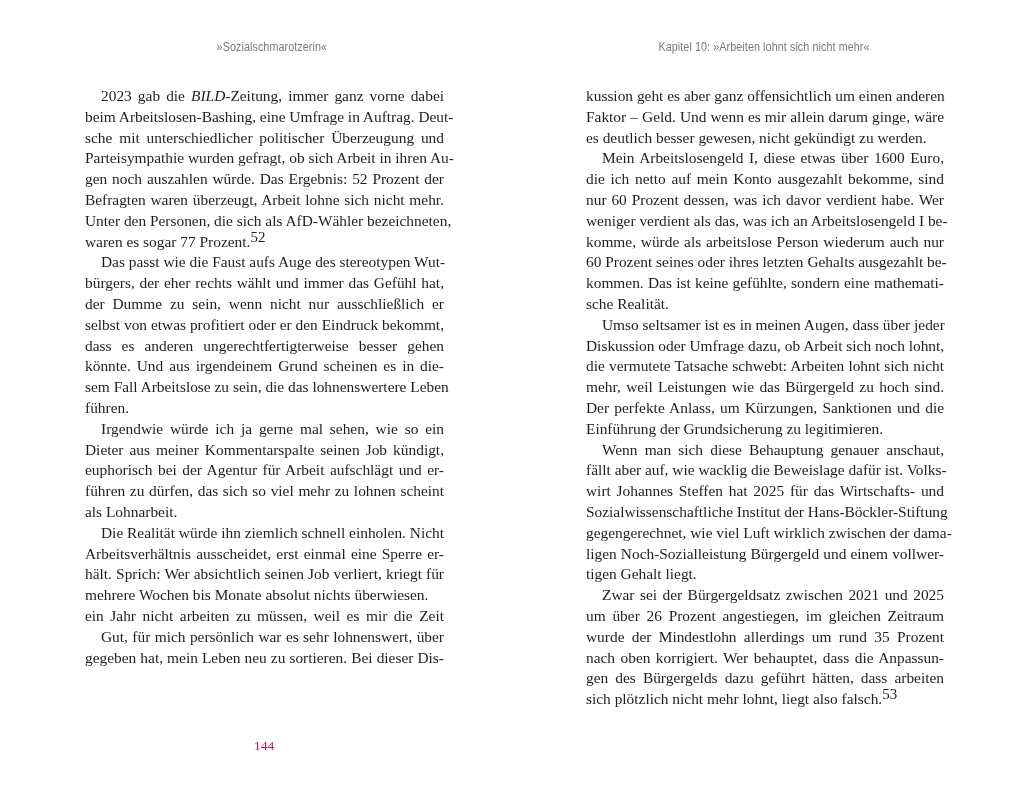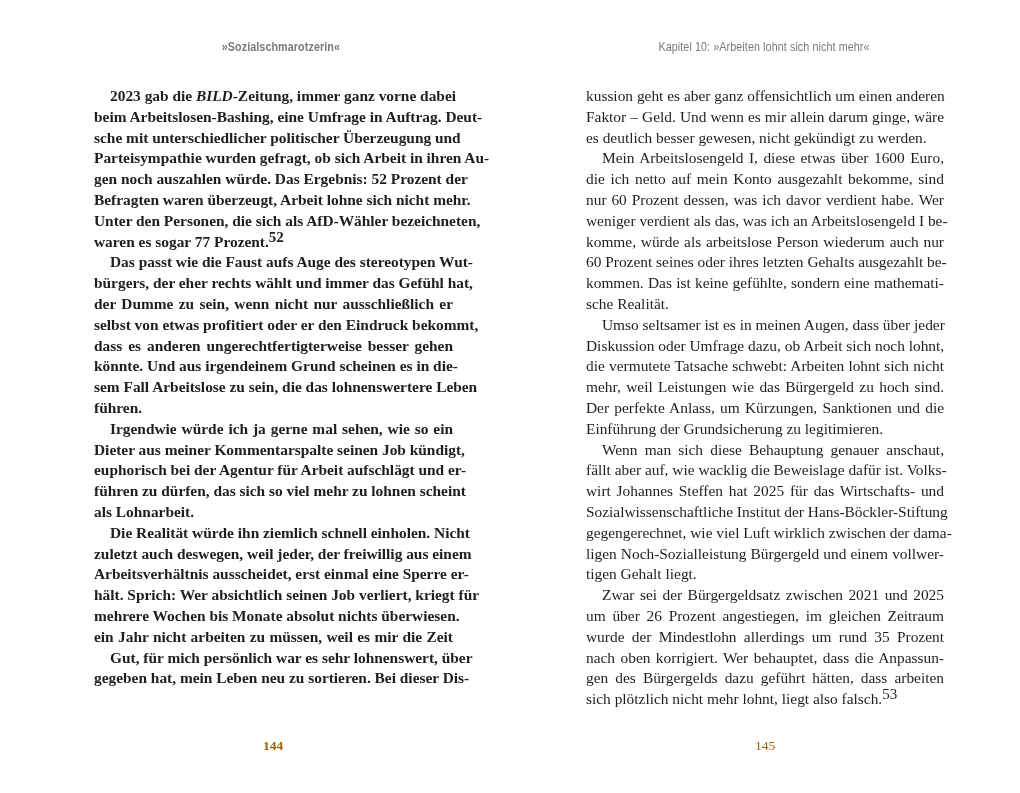--- a/index.html
+++ b/index.html
@@ -2,21 +2,21 @@
 <html><head>
   <meta charset="utf-8">
   <style>
     html, body { margin: 0; padding: 0; }
     body {
       width: 1020px; height: 793px; background: #ffffff; position: relative; overflow: hidden;
       font-family: "Liberation Serif", "DejaVu Serif", serif;
       color: #1e1e1e;
     }
     .page { position: absolute; top: 0; height: 793px; }
-    .page.left { left: 17px; width: 510px; font-weight: bold; }
+    .page.left { left: 8px; width: 510px; }
     .page.right { left: 510px; width: 510px; }
     .running-head {
       position: absolute; top: 40px; left: 0; width: 100%;
       text-align: center;
       font-family: "Liberation Sans", "DejaVu Sans", sans-serif;
       font-size: 12.5px; color: #7a7a7a; letter-spacing: 0.1px;
       transform: scaleX(0.86);
     }
     .page.left .running-head { left: -1px; width: 530px; transform-origin: 264px 0; }
     .page.right .running-head { left: -1px; width: 510px; transform-origin: 255px 0; }
@@ -28,21 +28,21 @@
     .page.left .body-text { left: 77px; width: 359px; }
     .page.right .body-text { left: 76px; width: 358px; }
     .body-text p { margin: 0; text-indent: 0; }
     .body-text .line { display: block; text-align: justify; text-align-last: justify; white-space: nowrap; }
     .body-text .line.last { text-align-last: left; }
     .body-text .line.first { padding-left: 16px; }
     sup { font-size: 15px; line-height: 0; vertical-align: 5px; }
     em { font-style: italic; margin-top: 24px; }
     .folio {
       position: absolute; top: 738px; left: 0; width: 100%;
-      text-align: center; font-size: 13.5px; color: #a16207;
+      text-align: center; font-size: 13.5px; color: #be185d;
     }
     .page.left .folio { left: 1px; width: 510px; }
     .page.right .folio { left: 0; width: 510px; }
   </style>
 </head>
 <body>
 
 <div class="page left">
   <div class="running-head">»Sozialschmarotzerin«</div>
   <div class="body-text">
@@ -68,21 +68,20 @@
       </p>
       <p>
         <span class="line first">Irgendwie würde ich ja gerne mal sehen, wie so ein</span>
         <span class="line">Dieter aus meiner Kommentarspalte seinen Job kündigt,</span>
         <span class="line">euphorisch bei der Agentur für Arbeit aufschlägt und er-</span>
         <span class="line">führen zu dürfen, das sich so viel mehr zu lohnen scheint</span>
         <span class="line last">als Lohnarbeit.</span>
       </p>
       <p>
         <span class="line first">Die Realität würde ihn ziemlich schnell einholen. Nicht</span>
-        <span class="line">zuletzt auch deswegen, weil jeder, der freiwillig aus einem</span>
         <span class="line">Arbeitsverhältnis ausscheidet, erst einmal eine Sperre er-</span>
         <span class="line">hält. Sprich: Wer absichtlich seinen Job verliert, kriegt für</span>
         <span class="line last">mehrere Wochen bis Monate absolut nichts überwiesen.</span>
       </p>
       <p>
         <span class="line">ein Jahr nicht arbeiten zu müssen, weil es mir die Zeit</span>
         <span class="line first">Gut, für mich persönlich war es sehr lohnenswert, über</span>
         <span class="line">gegeben hat, mein Leben neu zu sortieren. Bei dieser Dis-</span>
       </p>
     </div>
@@ -126,14 +125,13 @@
       </p>
       <p>
         <span class="line first">Zwar sei der Bürgergeldsatz zwischen 2021 und 2025</span>
         <span class="line">um über 26 Prozent angestiegen, im gleichen Zeitraum</span>
         <span class="line">wurde der Mindestlohn allerdings um rund 35 Prozent</span>
         <span class="line">nach oben korrigiert. Wer behauptet, dass die Anpassun-</span>
         <span class="line">gen des Bürgergelds dazu geführt hätten, dass arbeiten</span>
         <span class="line last">sich plötzlich nicht mehr lohnt, liegt also falsch.<sup>53</sup></span>
       </p>
     </div>
-  <div class="folio">145</div>
 </div>
 
 </body></html>

